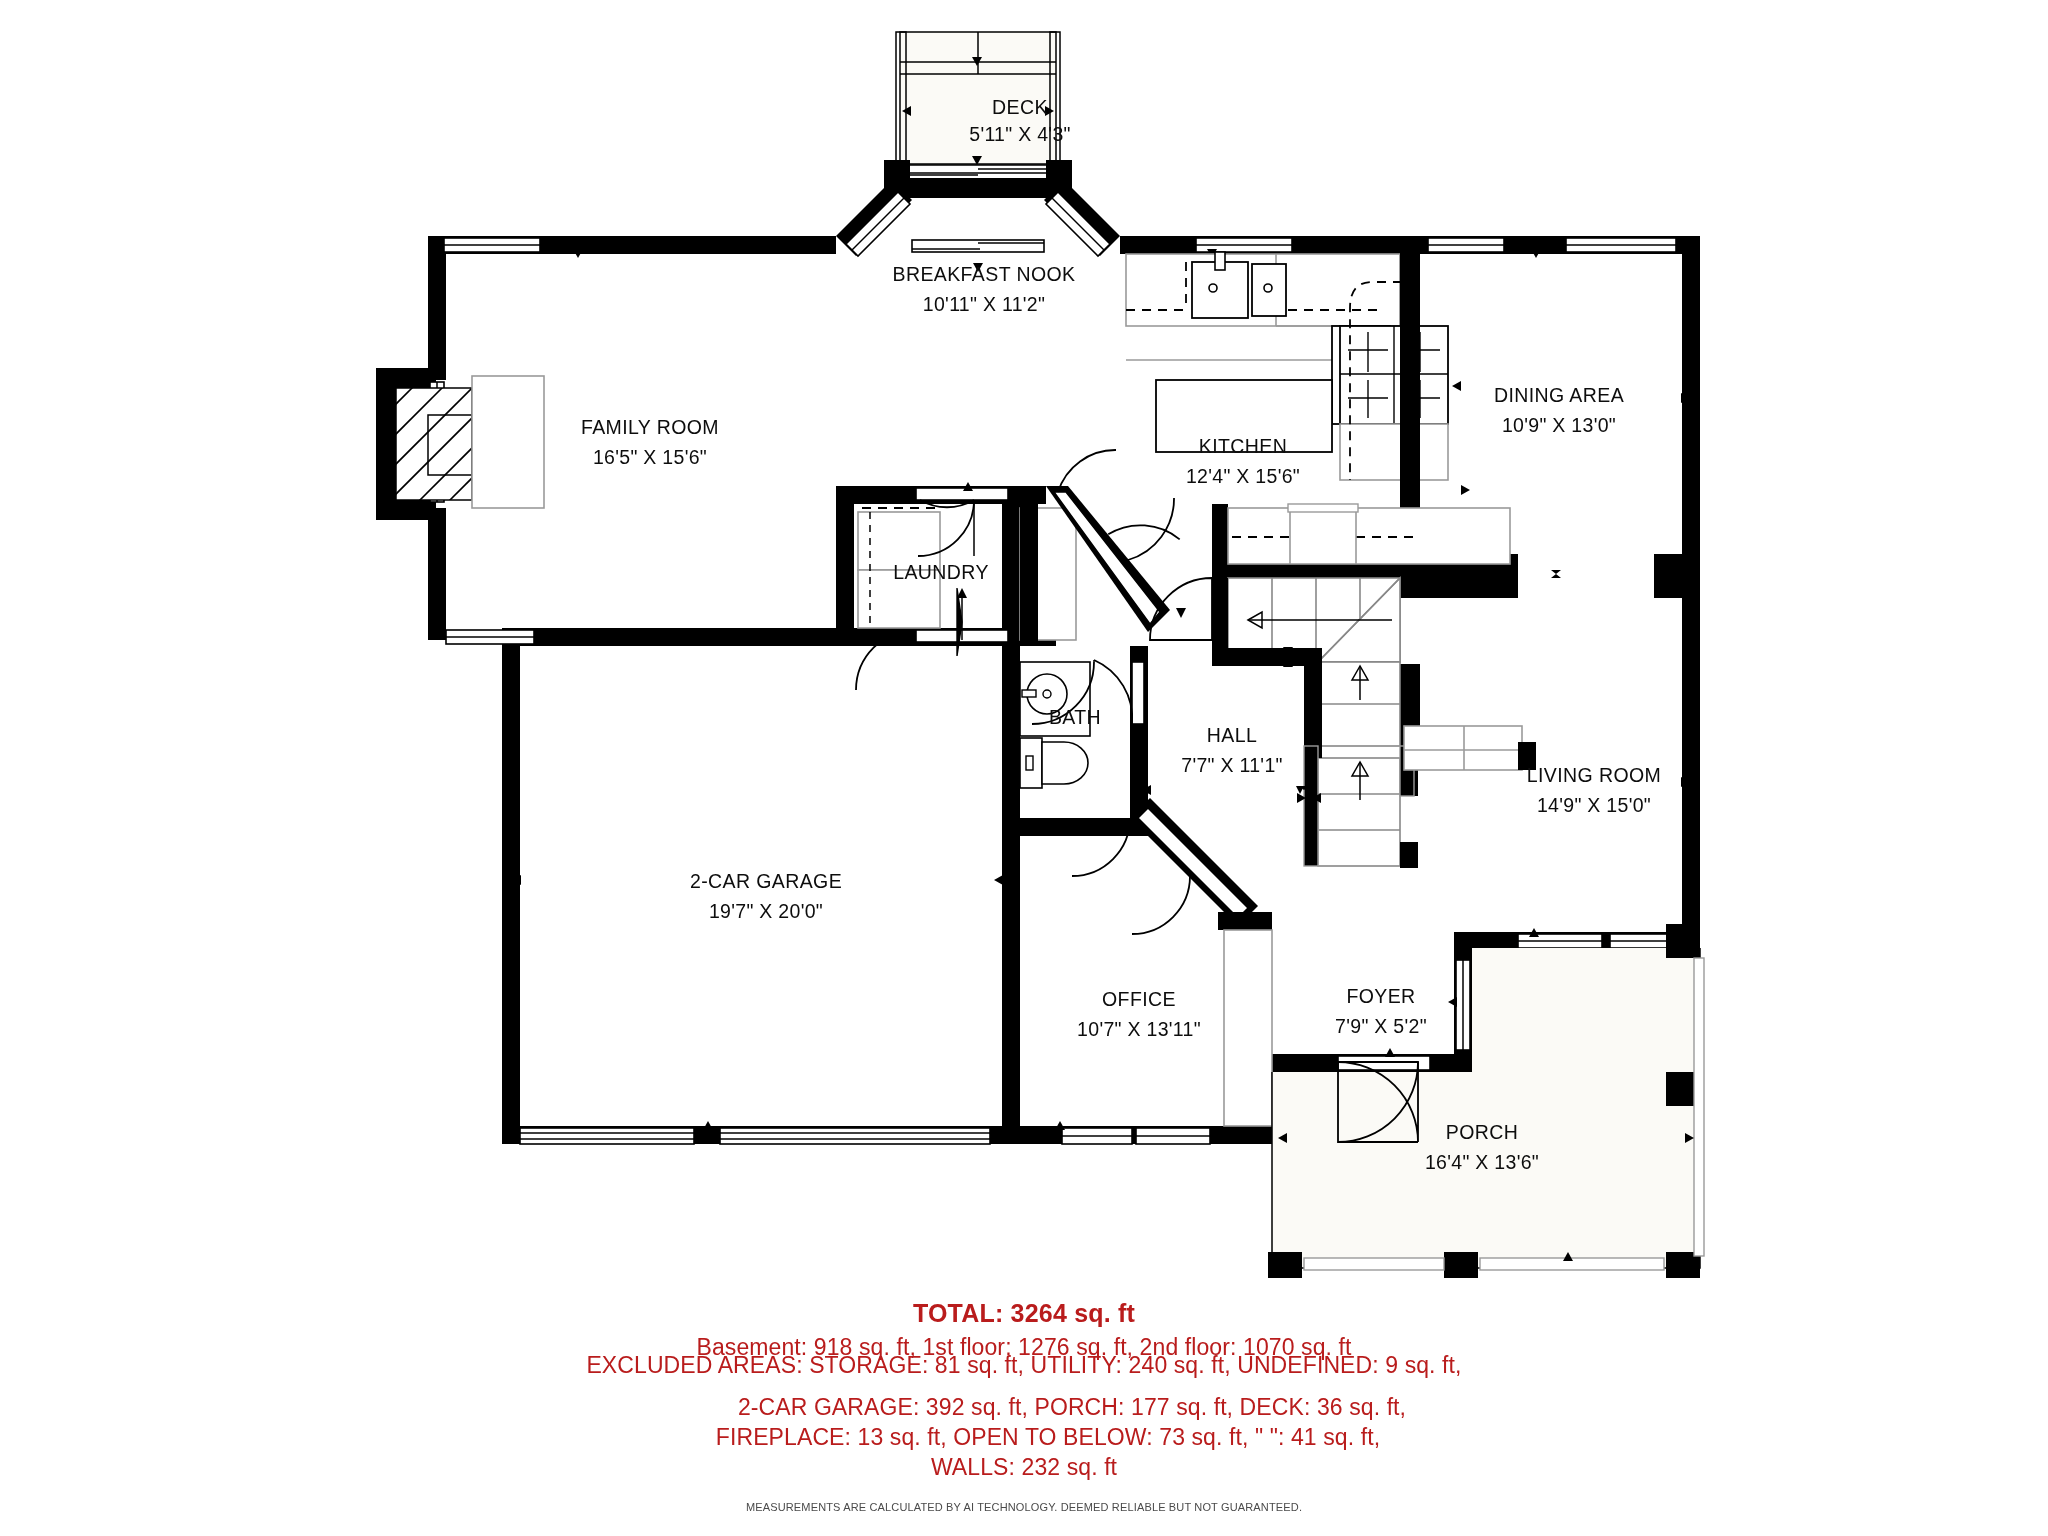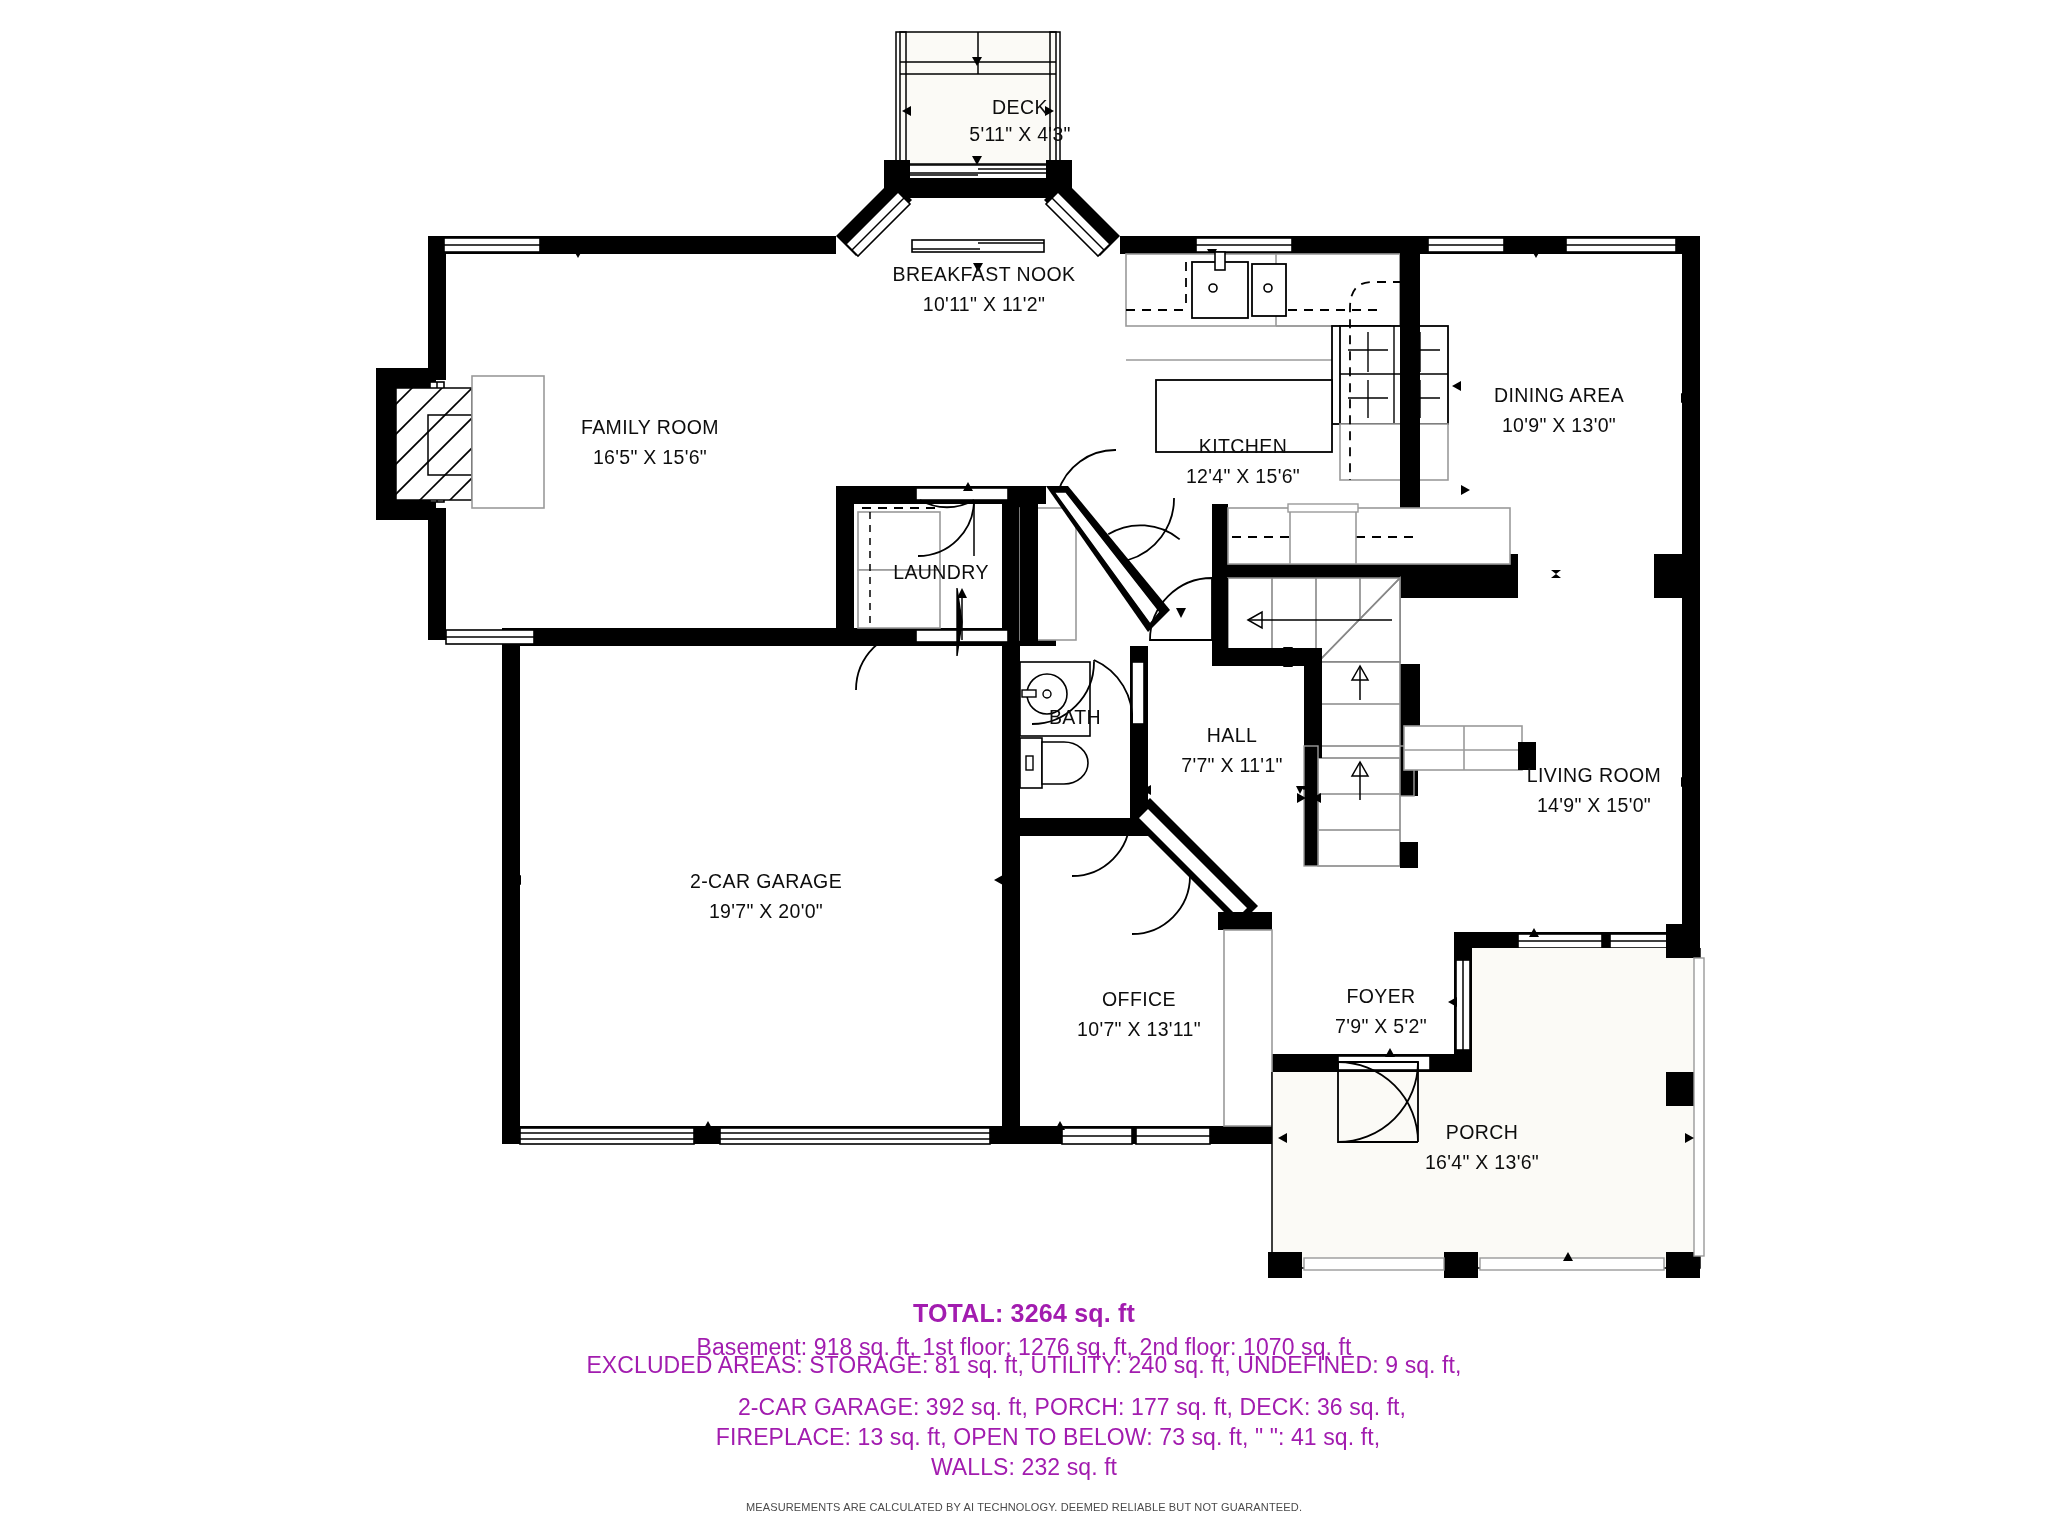--- a/index.html
+++ b/index.html
@@ -8,21 +8,21 @@
   svg.floorplan{position:absolute;left:0;top:0;width:2048px;height:1536px;display:block;}
   .wall{fill:#000000;}
   .thinline15{fill:none;stroke:#000000;stroke-width:1.5;}
   .greyline{fill:none;stroke:#9a9a9a;stroke-width:1.6;}
   .dashed{fill:none;stroke:#000000;stroke-width:1.8;stroke-dasharray:9 7;}
   .swing{fill:none;stroke:#000000;stroke-width:1.8;}
   .porchfill{fill:#fbfaf6;stroke:none;}
   .deckfill{fill:#fbfaf6;stroke:none;}
   .roomlabel{font-family:"Liberation Sans",sans-serif;font-size:19.5px;fill:#0d0d0d;text-anchor:middle;letter-spacing:.4px;}
   .roomdim{font-family:"Liberation Sans",sans-serif;font-size:19.5px;fill:#0d0d0d;text-anchor:middle;letter-spacing:.3px;}
-  .summary{position:absolute;left:0;width:2048px;text-align:center;font-family:"Liberation Sans",sans-serif;color:#a21caf;}
+  .summary{position:absolute;left:0;width:2048px;text-align:center;font-family:"Liberation Sans",sans-serif;color:#b91c1c;}
   .sum-total{top:1299px;font-size:25px;font-weight:bold;letter-spacing:.2px;}
   .sum-line{font-size:23px;letter-spacing:.1px;}
   .sum-l1{top:1334px;}
   .sum-l2{top:1352px;}
   .sum-l3{top:1394px;padding-left:48px;}
   .sum-l4{top:1424px;padding-left:24px;}
   .sum-l5{top:1454px;}
   .disclaimer{position:absolute;left:0;width:2048px;text-align:center;top:1501px;font-size:11px;color:#4a4a4a;letter-spacing:.15px;font-family:"Liberation Sans",sans-serif;}
 </style>
 </head>

